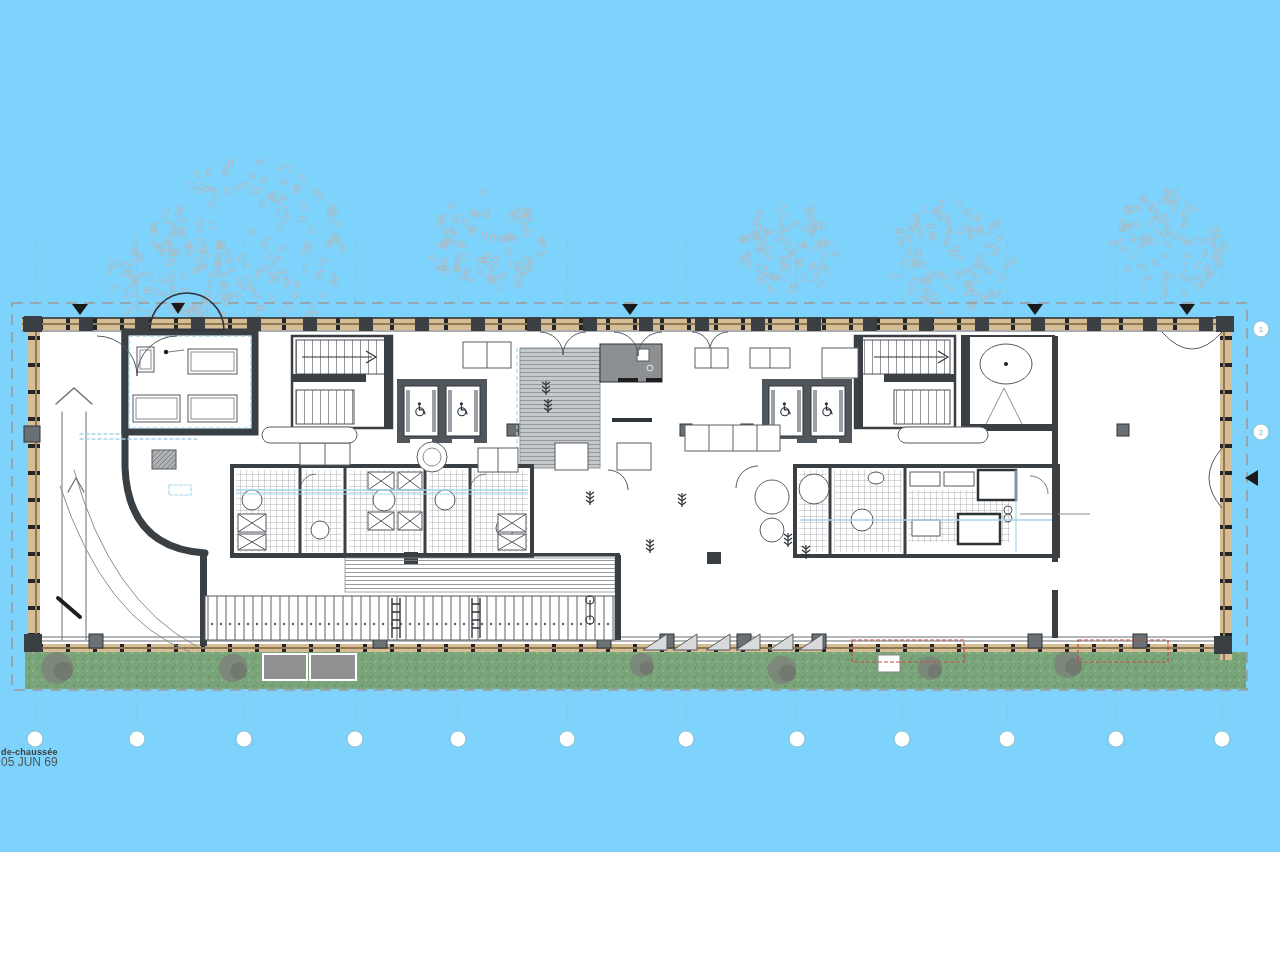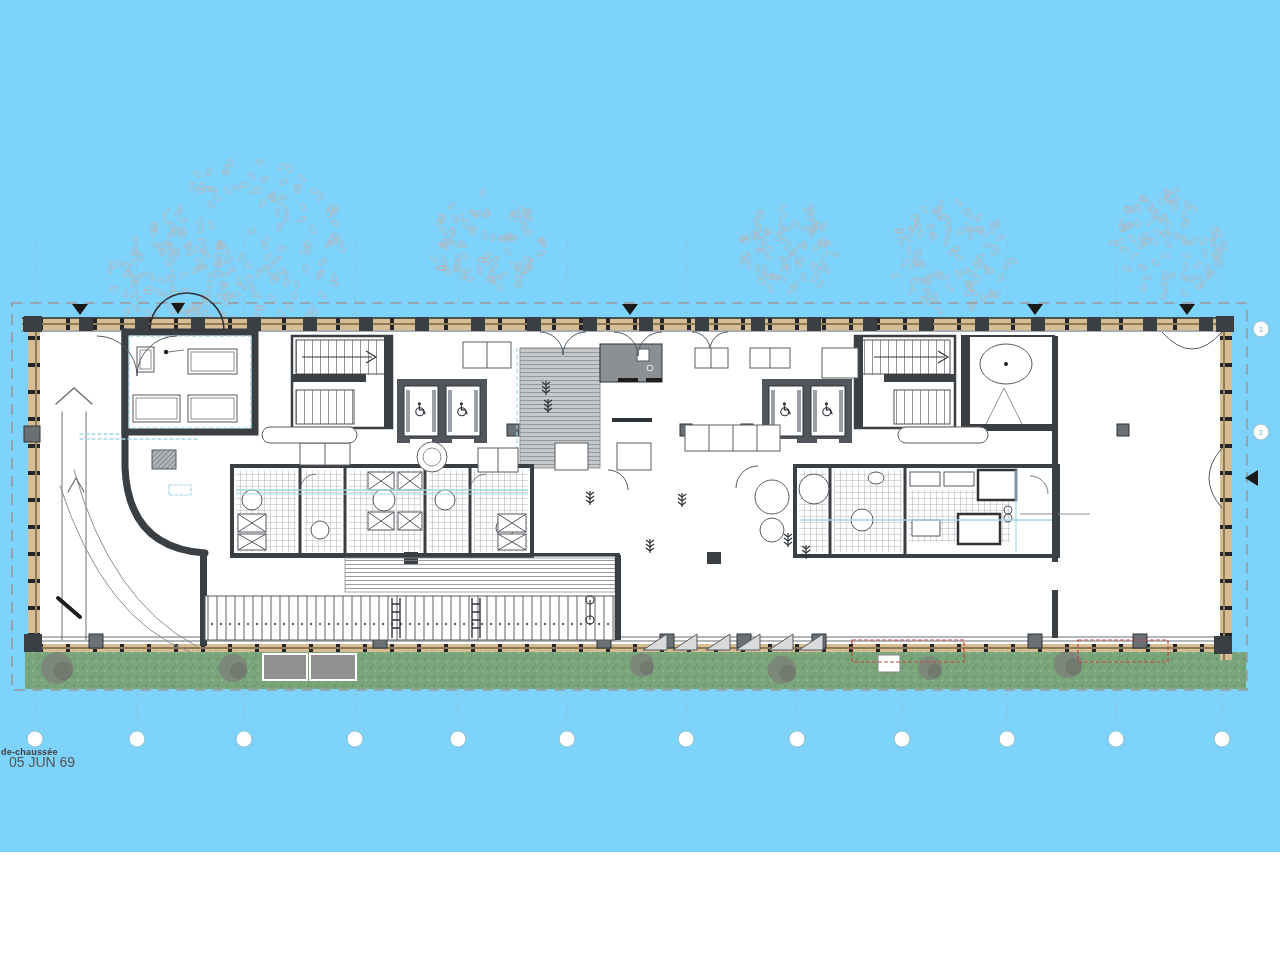--- a/index.html
+++ b/index.html
@@ -1,21 +1,21 @@
 <!DOCTYPE html>
 <html><head>
 <meta charset="utf-8">
 <style>
   html,body{margin:0;padding:0;background:#ffffff;}
   #stage{position:relative;width:1280px;height:852px;background:#7dd3fc;overflow:hidden;
          font-family:Liberation Sans, sans-serif;}
   svg{position:absolute;left:0;top:0;}
   .caption{position:absolute;left:1px;top:747px;line-height:10px;color:#3d3d3d;}
   .caption .l1{font-size:9px;font-weight:bold;letter-spacing:.2px;}
-  .caption .l2{font-size:14px;color:#555;padding-left:8px;}
+  .caption .l2{font-size:12px;color:#555;}
   text.bub{font-size:7px;fill:#6fa9bd;text-anchor:middle;}
 </style>
 </head>
 <body>
 
 <div id="stage">
 <svg width="1280" height="960" viewBox="0 0 1280 960">
   <defs>
 
     <pattern id="tanH" width="27" height="12" patternUnits="userSpaceOnUse">

